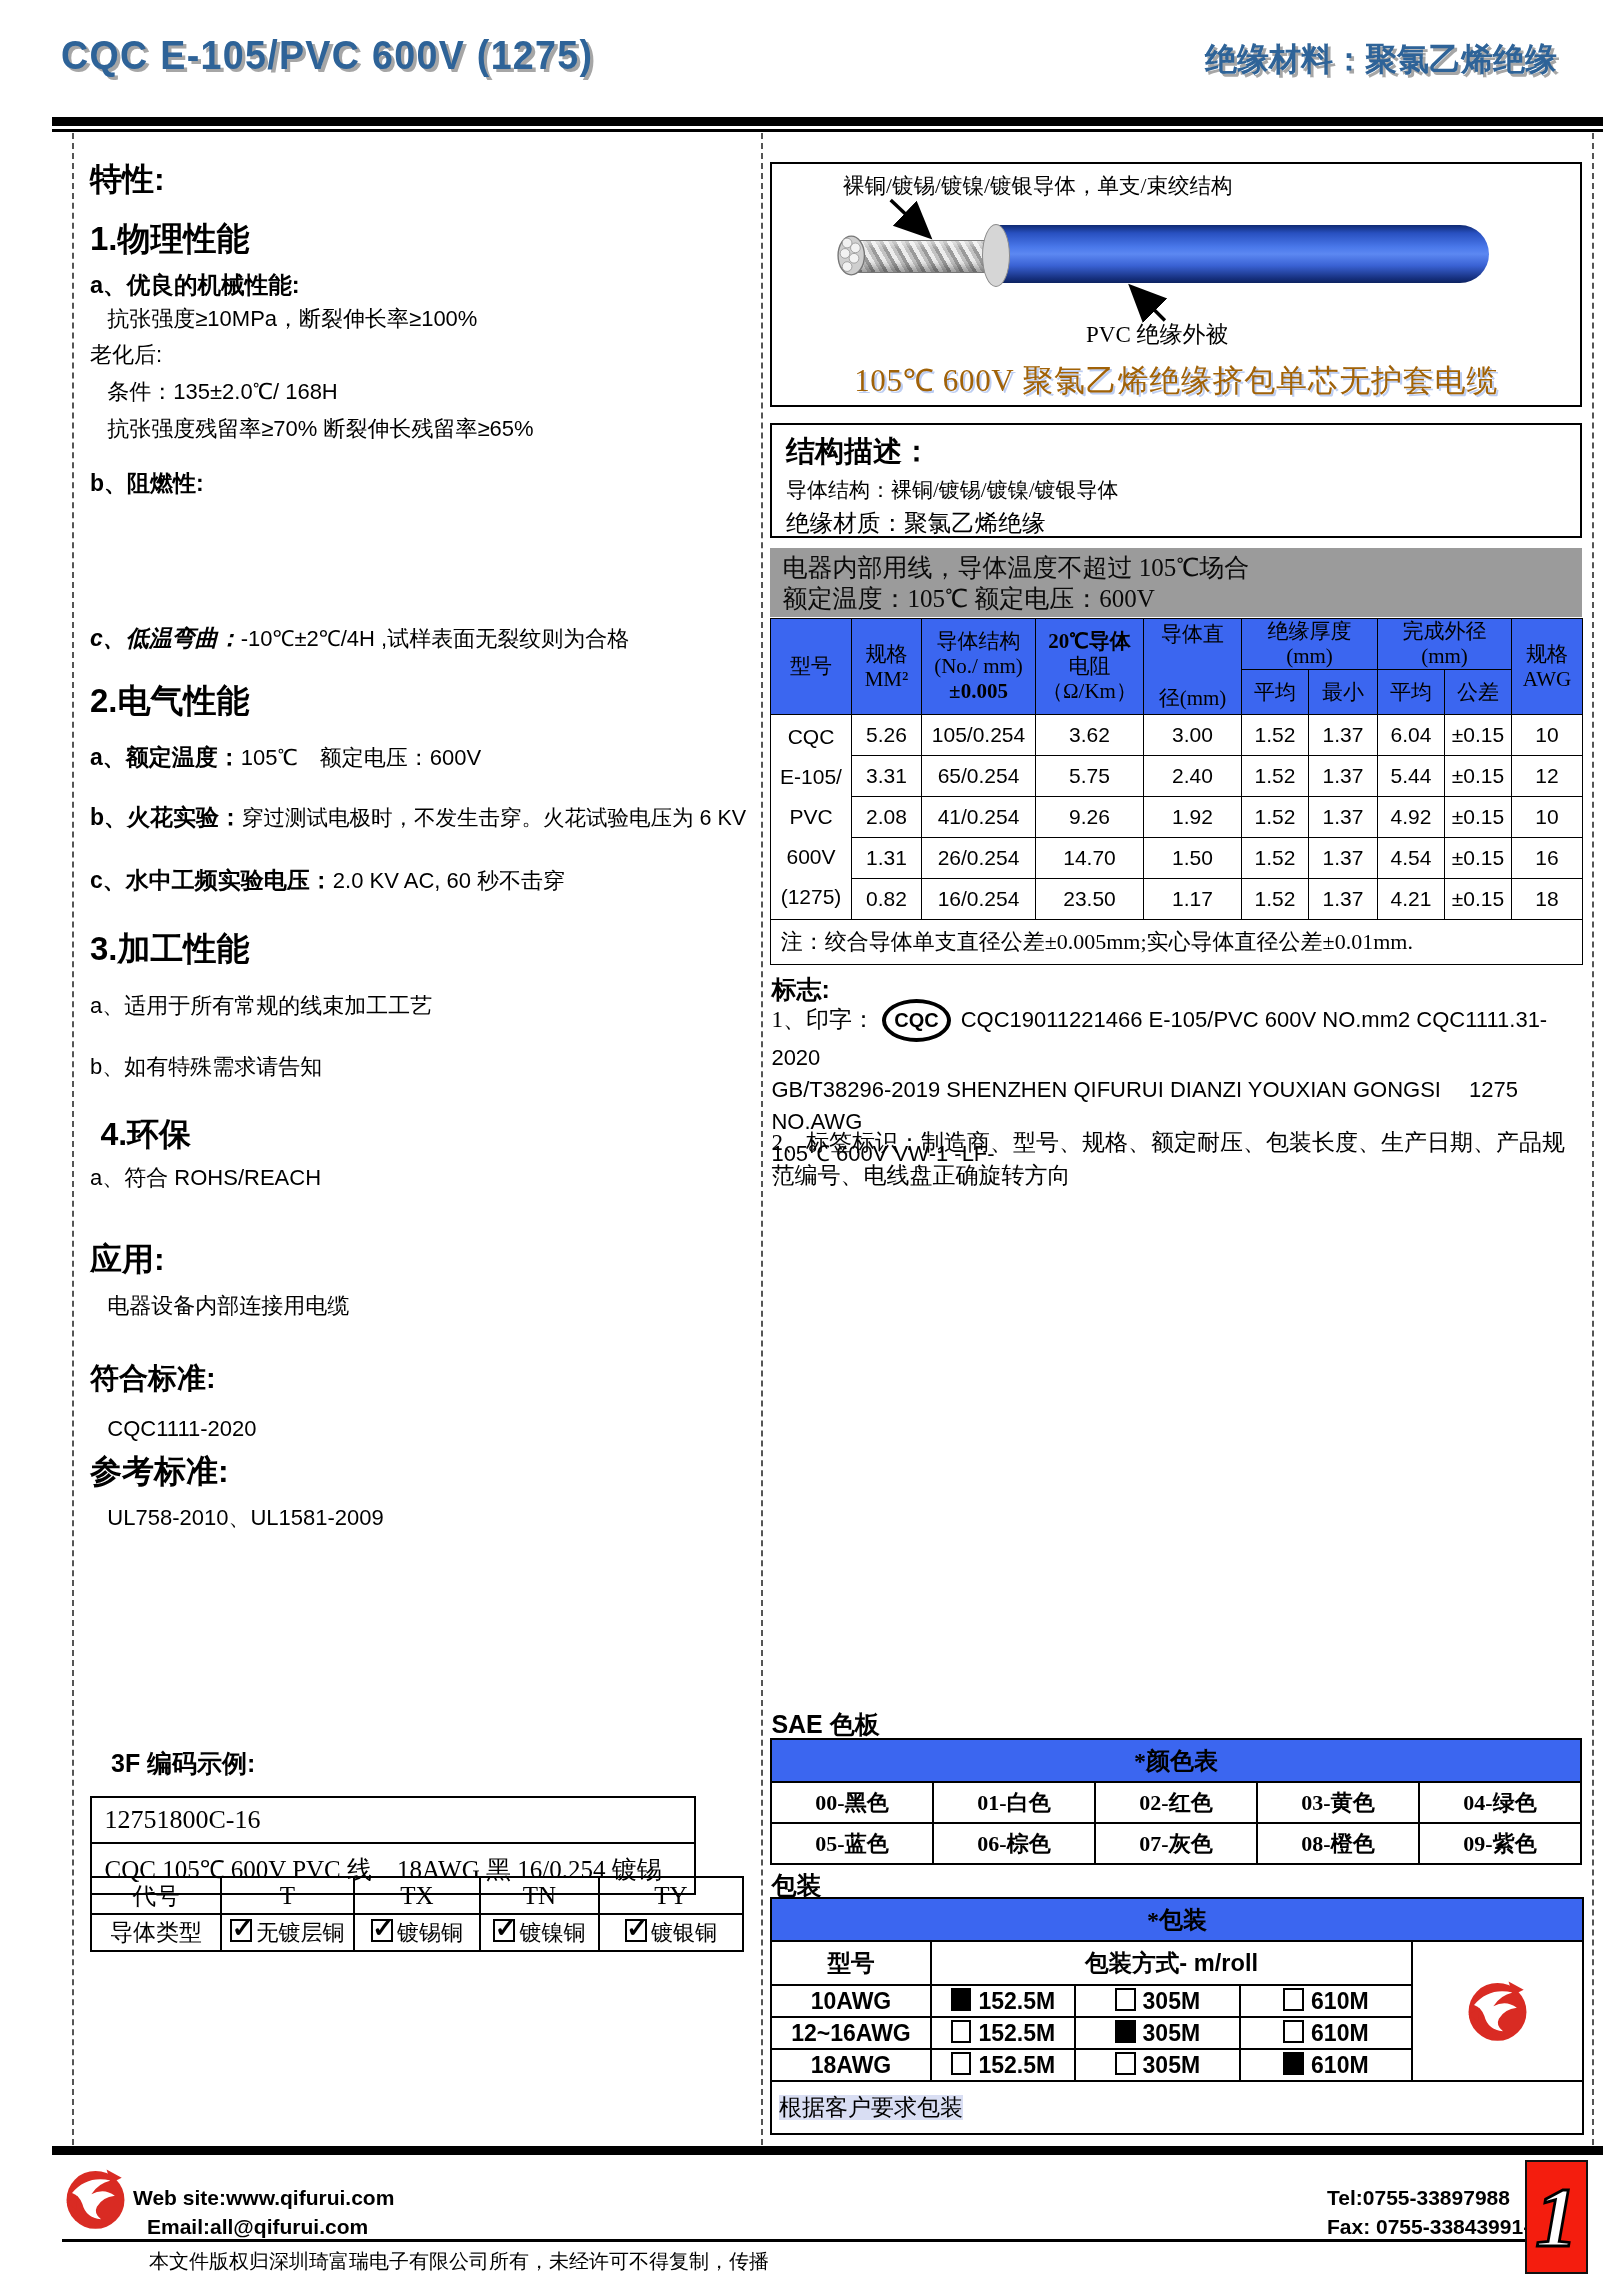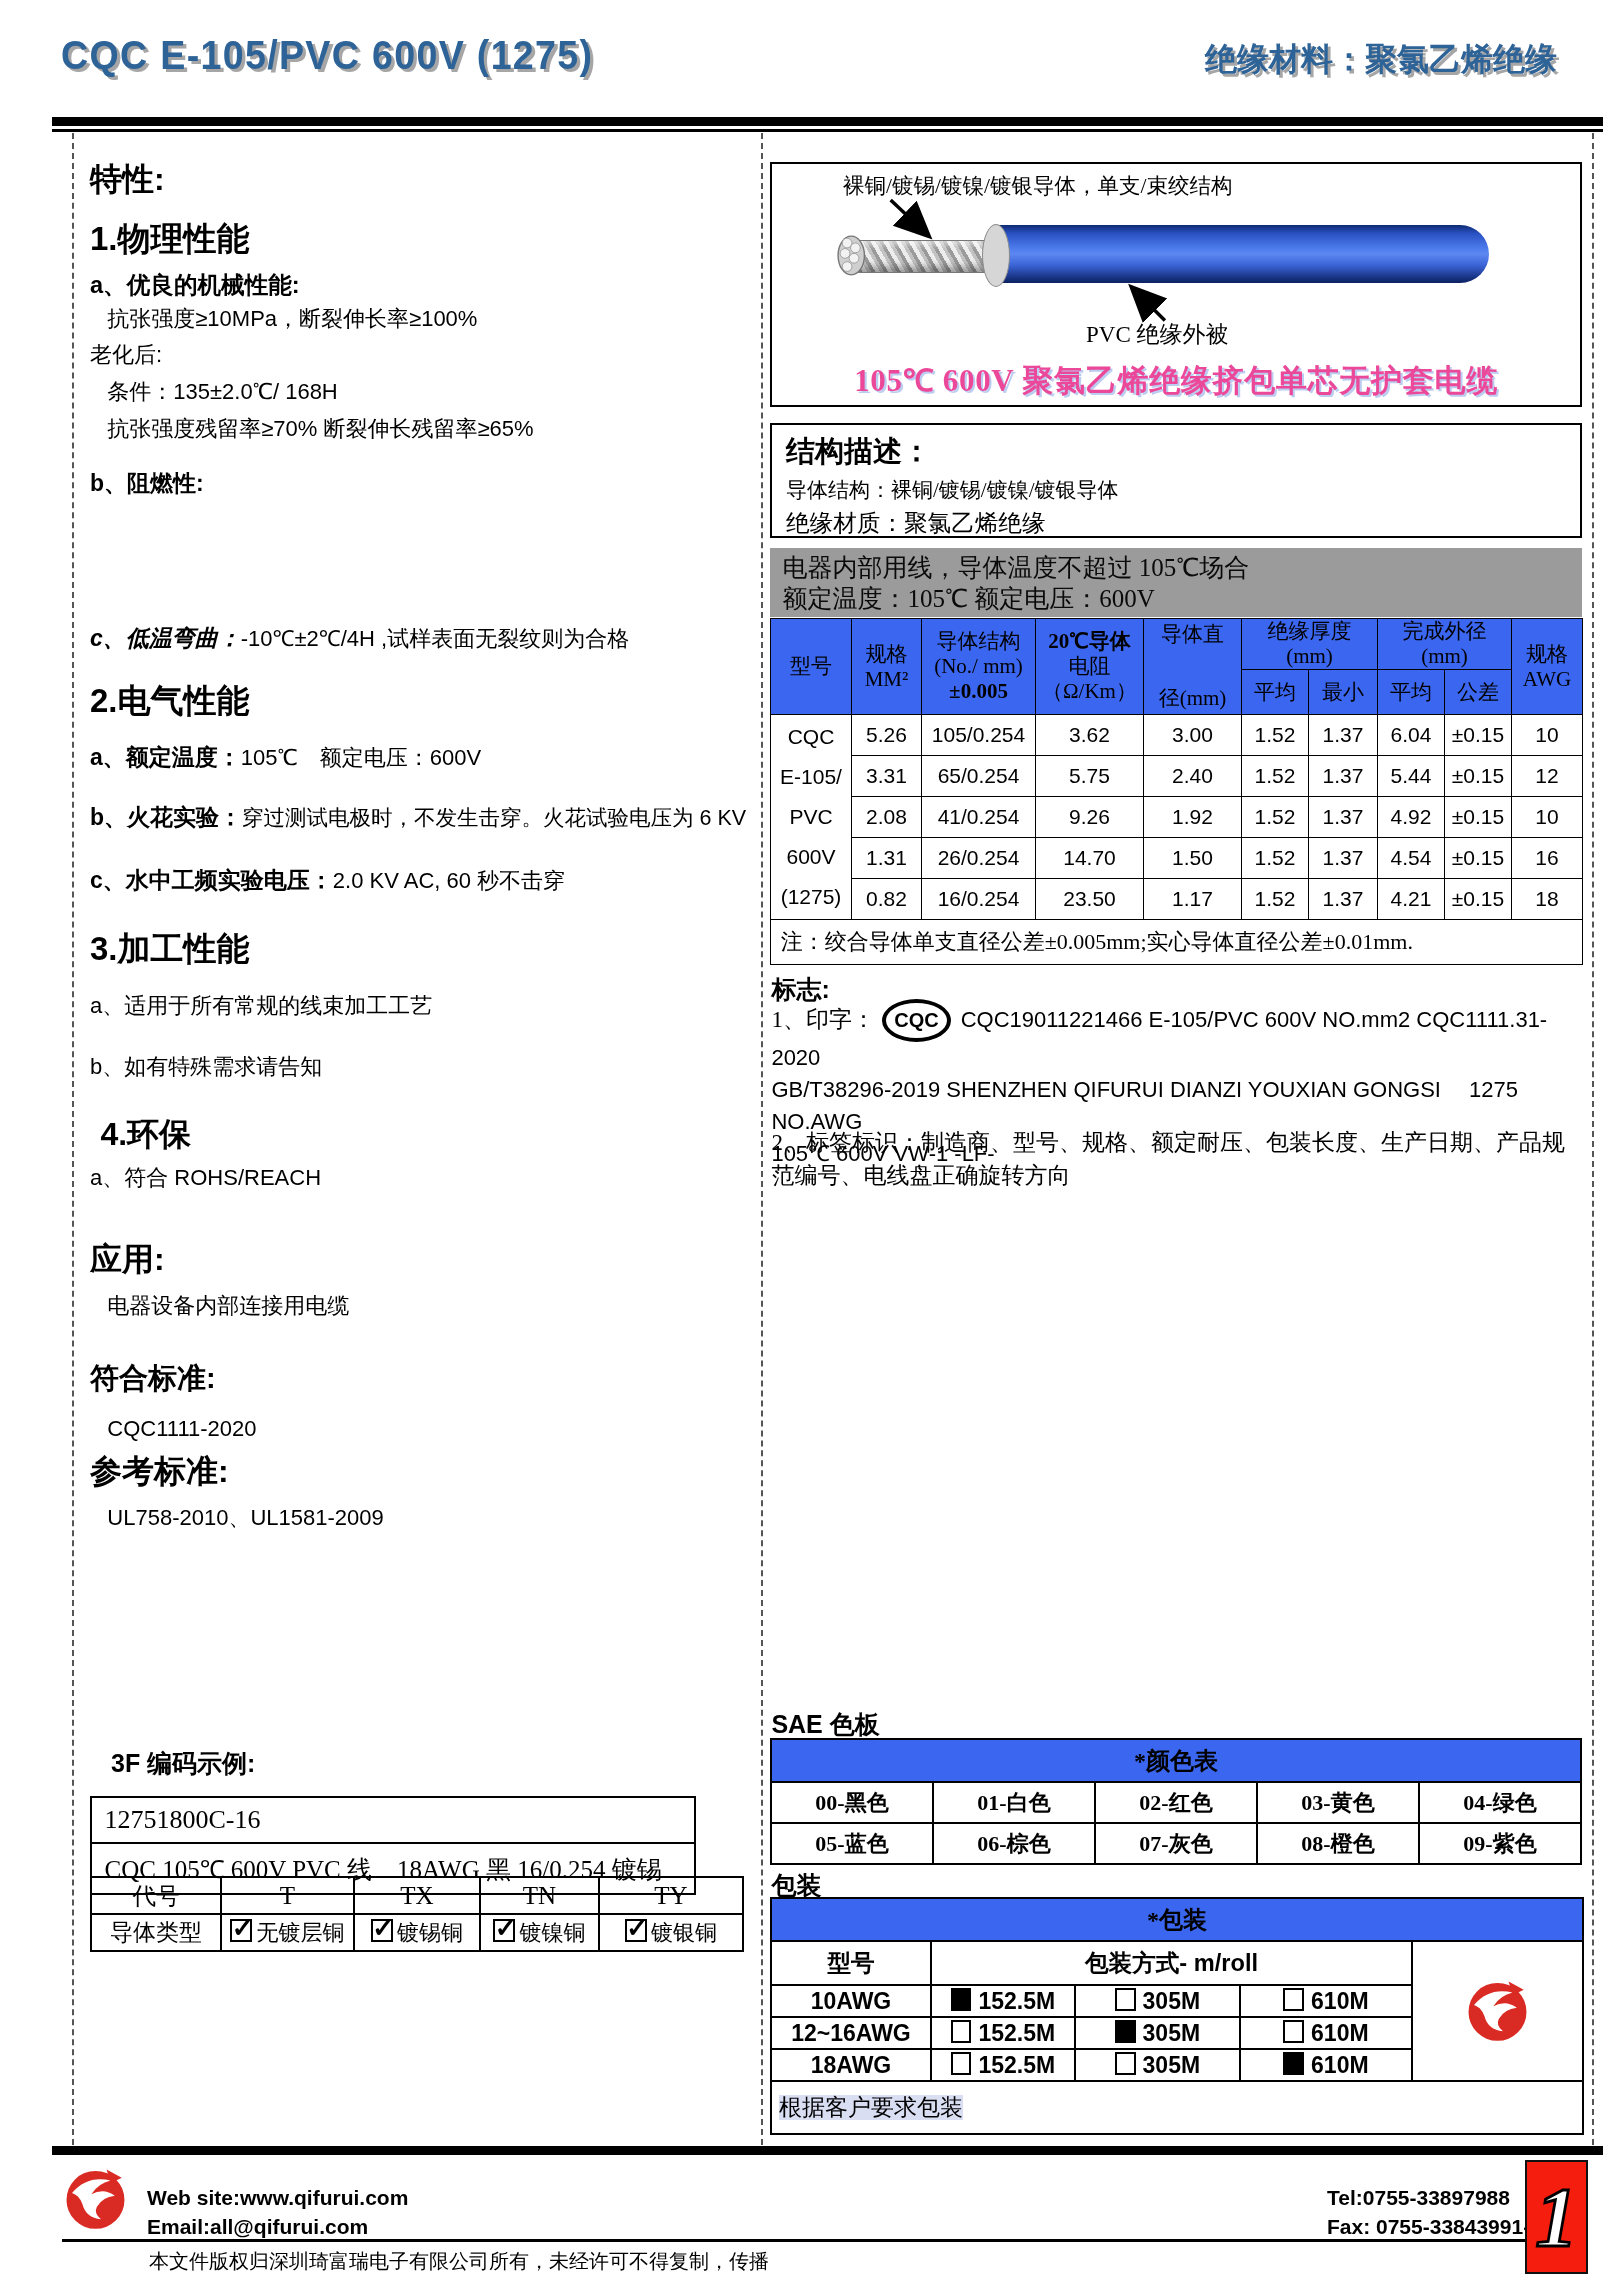--- a/index.html
+++ b/index.html
@@ -53,21 +53,21 @@
      background:repeating-linear-gradient(60deg,#9a9a9a 0 3.5px,#ededed 3.5px 7.6px,#c2c2c2 7.6px 11px);
      box-shadow:inset 0 4.2px 5.6px rgba(255,255,255,.55),inset 0 -5.6px 7px rgba(0,0,0,.35);
      border-top:1.4px solid #777;border-bottom:1.4px solid #777;}
   .insul{position:absolute;left:223px;top:61px;width:494px;height:58px;
      background:linear-gradient(180deg,#0f2a72 0%,#2850c0 14%,#4a78ea 38%,#5c88f2 50%,#3a62d4 70%,#16307e 92%,#0c2260 100%);
      border-radius:0 29px 29px 0 / 0 50% 50% 0;z-index:2;}
   .insul-face{position:absolute;left:210px;top:60px;width:26px;height:61px;background:#d6d6d6;
      border:1.4px solid #8a8a8a;border-radius:50%;z-index:3;}
   .pvc-label{position:absolute;left:314px;top:155px;font-family:"Liberation Serif",serif;font-size:23px;}
   .wire-caption{position:absolute;left:0;top:194px;width:100%;text-align:center;
-     font-family:"Liberation Serif",serif;font-weight:bold;font-size:31px;color:#ec4899;
+     font-family:"Liberation Serif",serif;font-weight:normal;font-size:31px;color:#a16207;
      text-shadow:2.1px 2.1px 0 #BCCDF2;letter-spacing:0.7px;}
 
   
   .struct-box{top:423px;left:0;width:808px;height:111px;}
   .struct-title{position:absolute;left:14px;top:7px;font-size:29px;font-weight:bold;}
   .struct-l1{position:absolute;left:14px;top:51px;font-family:Liberation Serif, serif;font-size:21px;}
   .struct-l2{position:absolute;left:14px;top:82px;font-family:"Liberation Serif",serif;font-size:23.6px;}
 
   .banner{top:548px;left:0;width:812px;height:69px;background:#9B9B9B;box-sizing:border-box;
           padding:4.2px 12.5px;font-family:"Liberation Serif",serif;font-size:25px;line-height:31px;color:#0a0a0a;}
@@ -108,21 +108,21 @@
   .pkg .sub{height:40px;font-size:23.6px;font-weight:bold;}
   .pkg td.model{font-size:23px;font-weight:bold;height:28px;}
   .pkg td.opt{font-size:23px;font-weight:bold;height:28px;text-align:center;}
   .pkg td.logo-cell{background:#fff;}
   .pkg .note-cell{text-align:left;padding:10px 7px;height:26px;border:2.1px solid #000;}
   .pkg .note-cell span{background:#D9DEF3;font-family:"Liberation Serif",serif;font-size:23px;}
   .cb{display:inline-block;width:16.7px;height:19.4px;border:2.1px solid #000;vertical-align:-2.8px;margin-right:7px;background:#fff;}
   .cb.filled{background:#000;}
 
   
-  .f-web{left:147px;top:2186px;font-size:21px;font-weight:bold;}
+  .f-web{left:133px;top:2186px;font-size:21px;font-weight:bold;}
   .f-email{left:147px;top:2215px;font-size:21px;font-weight:bold;}
   .f-tel{left:1327px;top:2186px;font-size:21px;font-weight:bold;}
   .f-fax{left:1327px;top:2215px;font-size:21px;font-weight:bold;}
   .f-thin{left:62px;top:2239px;width:1477px;height:2.8px;background:#000;}
   .f-copy{left:149px;top:2248px;font-family:"Liberation Serif",serif;font-size:20px;}
   .page-box{left:1525px;top:2160px;width:59px;height:110px;background:#F41D0E;border:2.8px solid #111;
             display:flex;align-items:center;justify-content:center;}
   .page-box span{color:#fff;font-family:"Liberation Serif",serif;font-size:85px;font-weight:bold;
             font-style:italic;-webkit-text-stroke:2.8px #000;line-height:1;}
   .brand-logo{width:69px;height:69px;}

